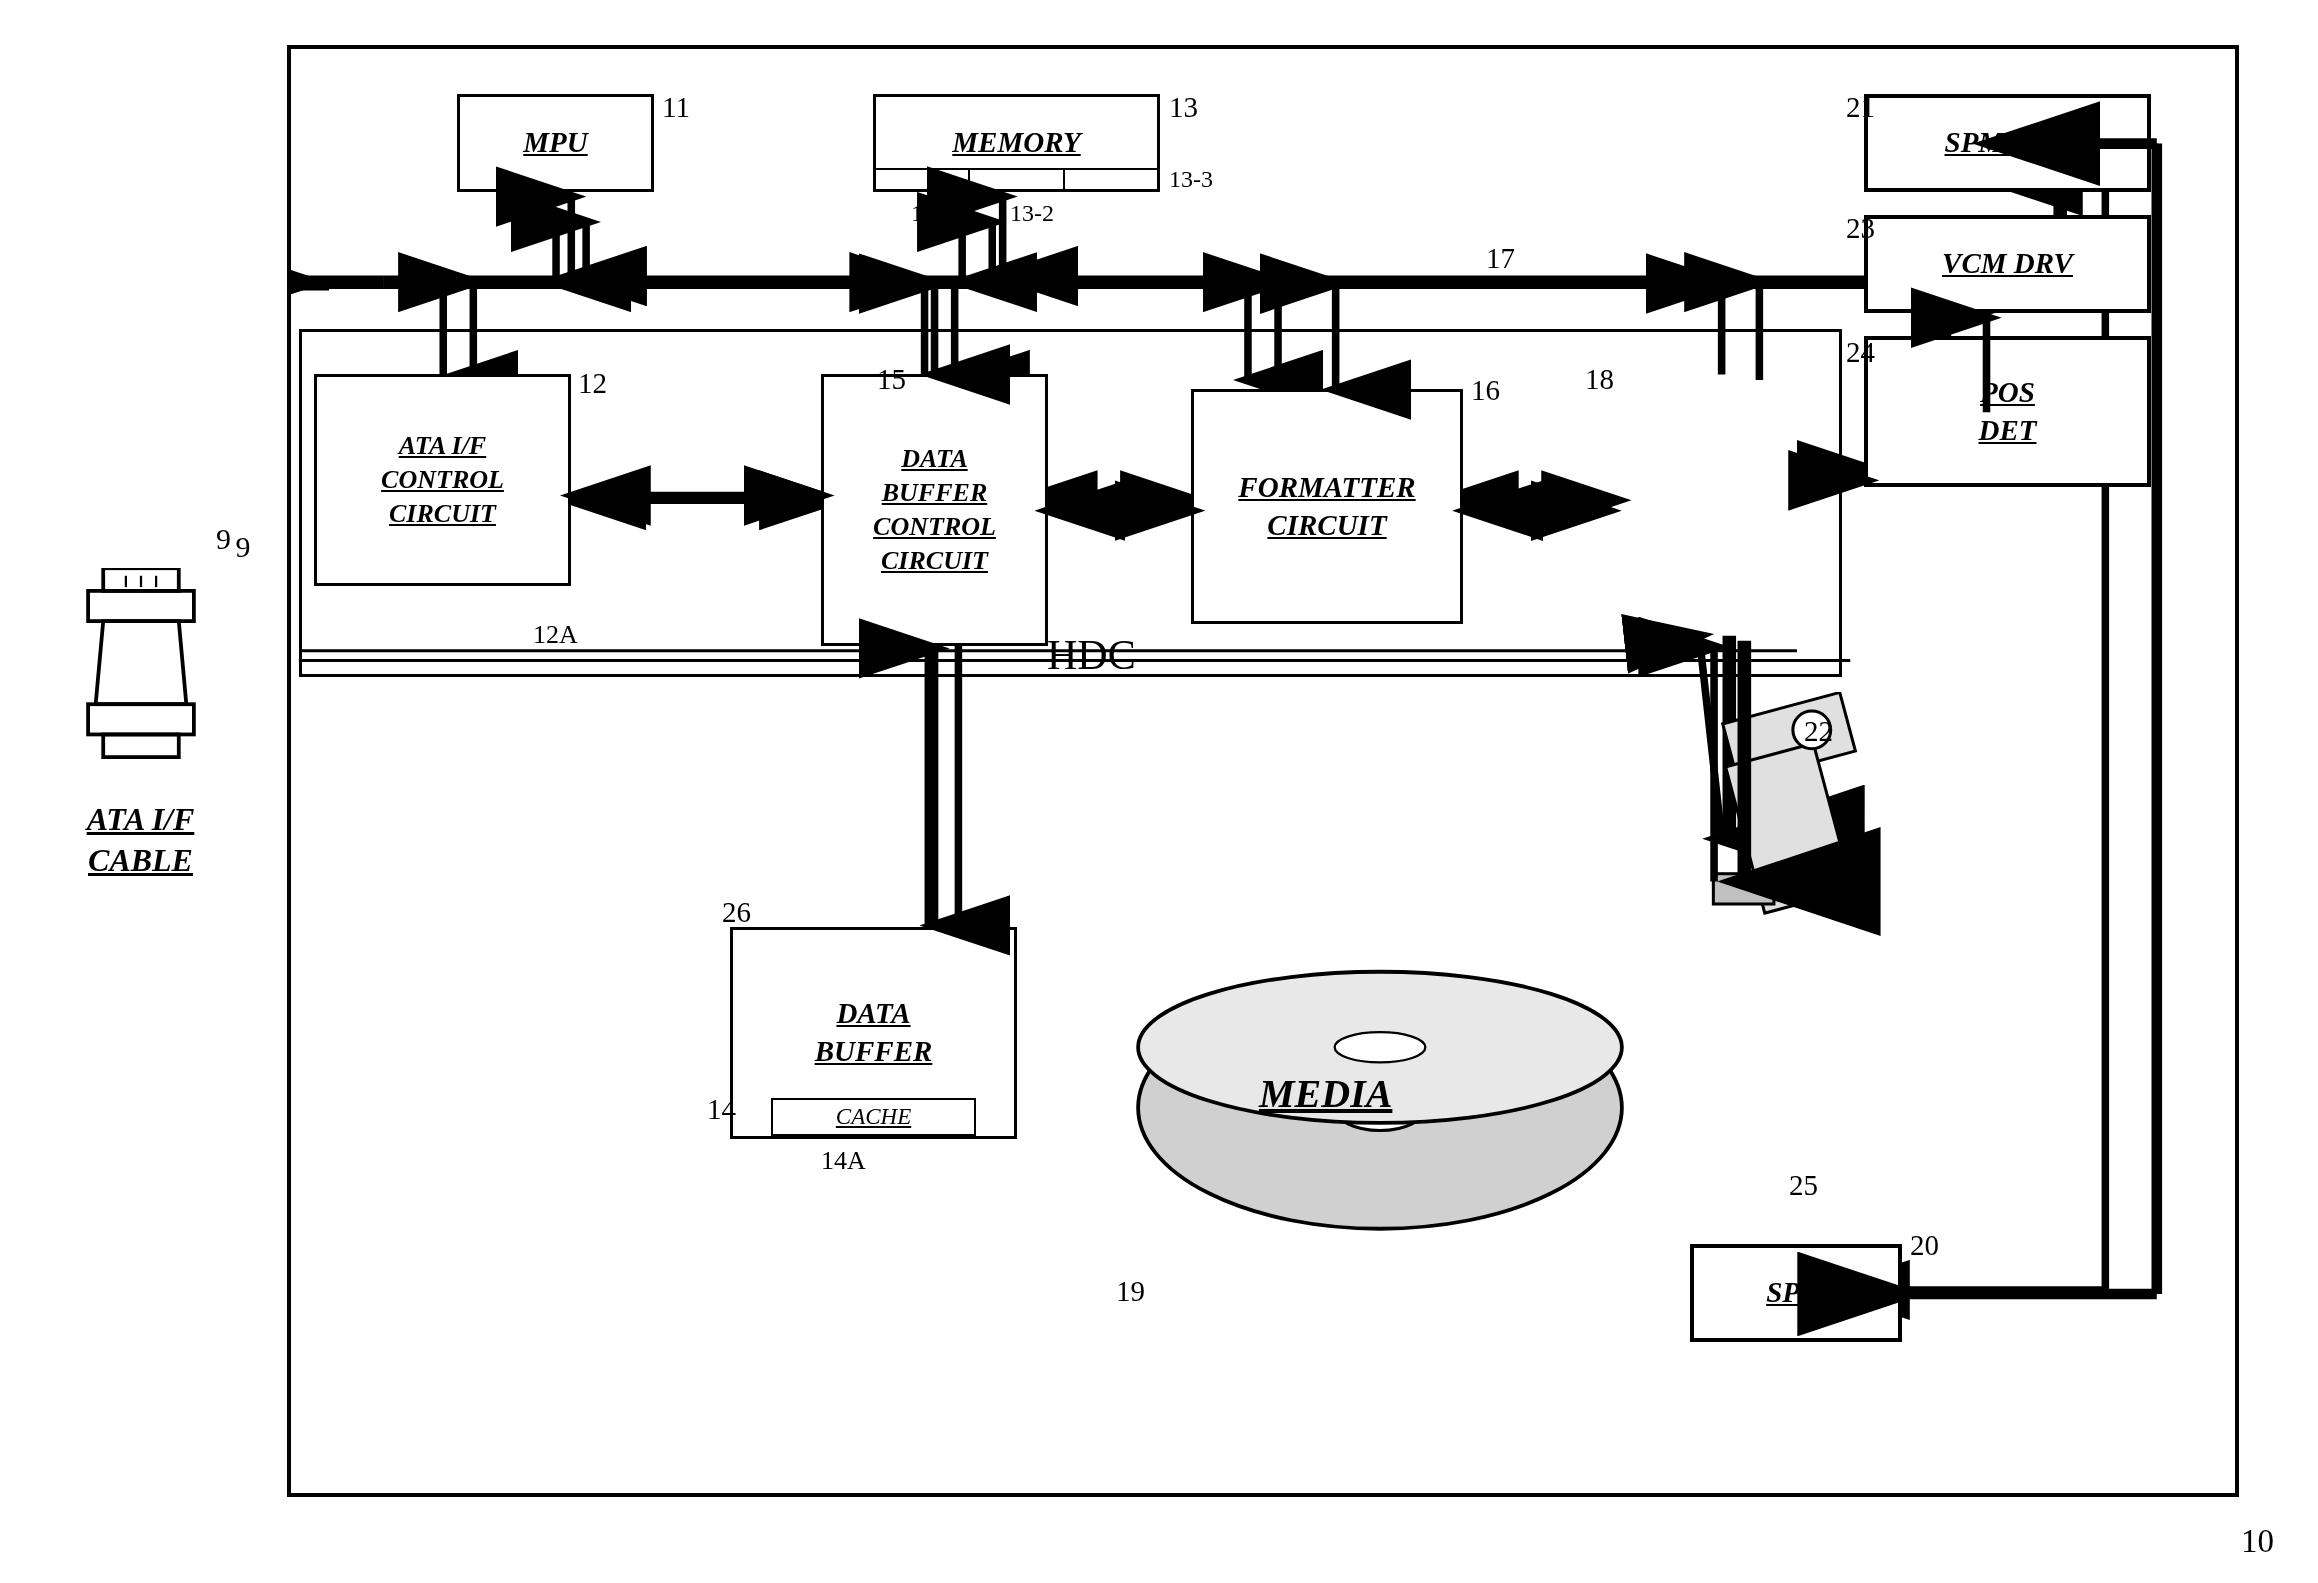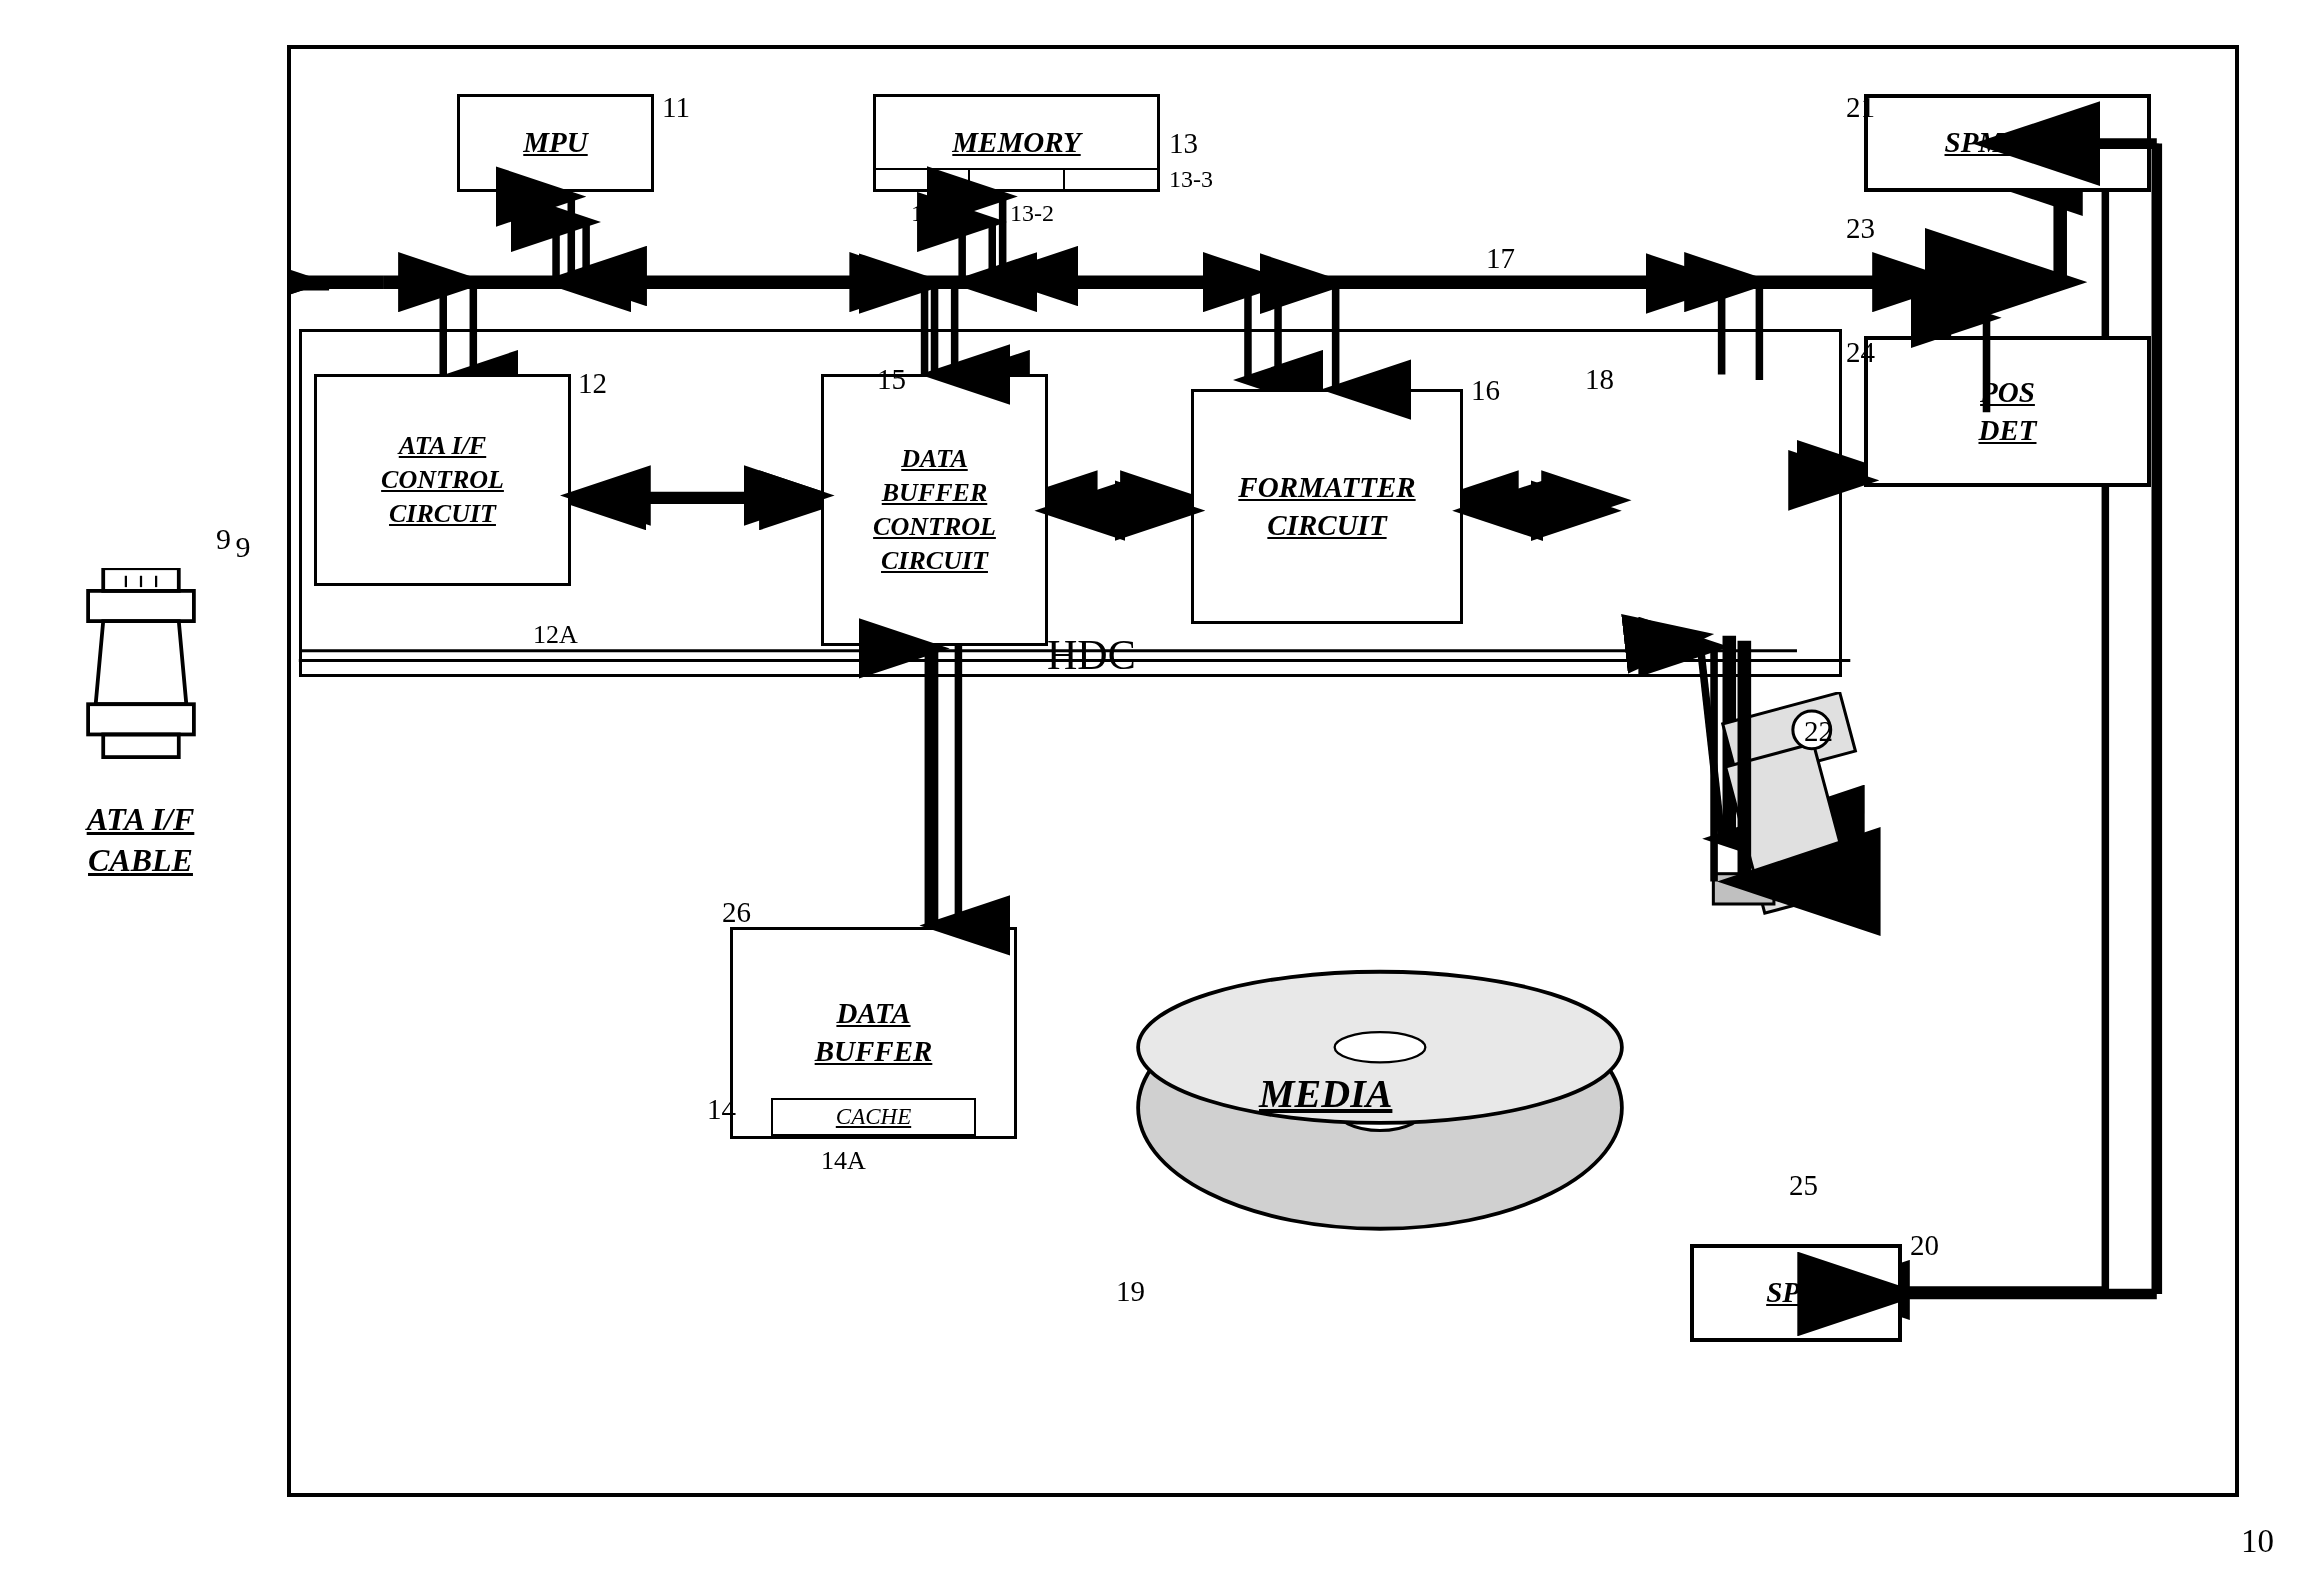--- a/index.html
+++ b/index.html
@@ -244,32 +244,35 @@
 
     <div class="rect-block" style="top:45px; left:582px; width:287px; height:98px;">
       <span class="block-label">MEMORY</span>
 
       <div style="position:absolute;bottom:0;left:0;right:0;height:21px;display:flex;">
         <div style="flex:1;border-top:2.3px solid #000;border-right:2.3px solid #000;"></div>
         <div style="flex:1;border-top:2.3px solid #000;border-right:2.3px solid #000;"></div>
         <div style="flex:1;border-top:2.3px solid #000;"></div>
       </div>
     </div>
-    <span class="ref-num" style="top:42px; left:878px;margin-top:36px;">13</span>
+    <span class="ref-num" style="top:42px; left:878px;">13</span>
     <span class="ref-num" style="top:117px; left:878px; font-size:24px;">13-3</span>
     <span class="ref-num" style="top:151px; left:620px; font-size:24px;">13-1</span>
     <span class="ref-num" style="top:151px; left:719px; font-size:24px;">13-2</span>
 
     <span class="ref-num" style="top:193px; left:1195px;">17</span>
 
     <div class="rect-block" style="top:45px; left:1573px; width:287px; height:98px; border-width:4.5px;">
       <span class="block-label">SPM DRV</span>
     </div>
     <span class="ref-num" style="top:42px; left:1555px;">21</span>
 
+    <div class="rect-block" style="top:166px; left:1573px; width:287px; height:98px; border-width:4.5px;">
+      <span class="block-label">VCM DRV</span>
+    </div>
     <span class="ref-num" style="top:163px; left:1555px;">23</span>
 
     <div class="rect-block" style="top:287px; left:1573px; width:287px; height:151px; border-width:4.5px;">
       <span class="block-label">
         <span>POS</span><br>
         <span>DET</span>
       </span>
     </div>
     <span class="ref-num" style="top:287px; left:1555px;">24</span>
 

